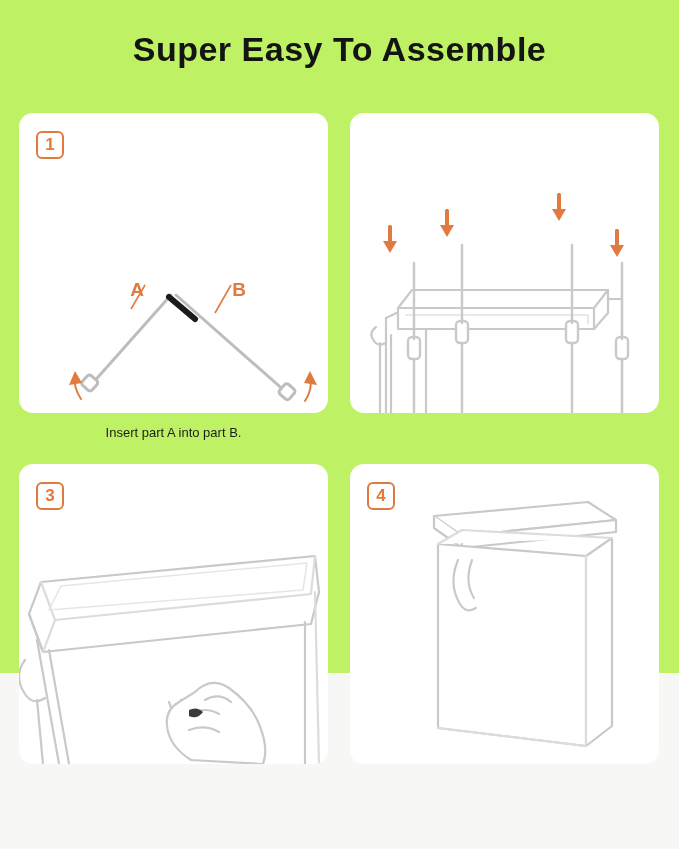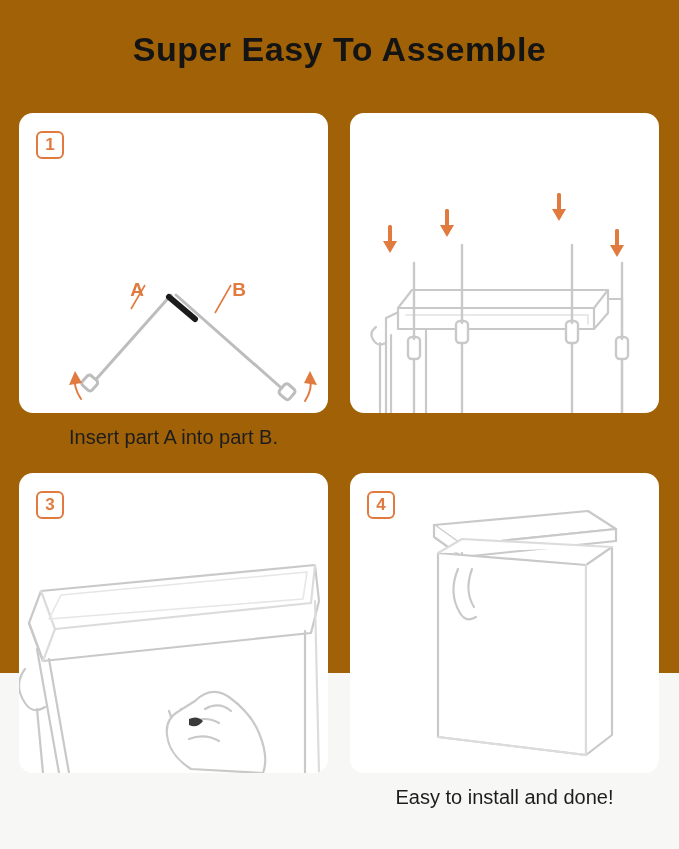--- a/index.html
+++ b/index.html
@@ -11,21 +11,21 @@
     width: 679px;
     height: 849px;
     font-family: "Liberation Sans", sans-serif;
     color: #1a1a1a;
     overflow: hidden;
   }
   .page {
     position: relative;
     width: 679px;
     height: 673px;
-    background: #a16207;
+    background: #bef264;
   }
   .title {
     position: absolute;
     top: 30px;
     left: 0;
     width: 679px;
     text-align: center;
     font-size: 34px;
     font-weight: bold;
     letter-spacing: 0.5px;
@@ -63,21 +63,21 @@
     font-size: 17px;
     font-weight: bold;
     display: flex;
     align-items: center;
     justify-content: center;
     box-sizing: border-box;
   }
   .caption {
     margin-top: 11px;
     text-align: center;
-    font-size: 20px;
+    font-size: 13px;
     line-height: 1.35;
     color: #1d1d1d;
     white-space: pre-line;
   }
   .svgwrap {
     position: absolute;
     inset: 0;
   }
   svg { display: block; }
 </style>
@@ -258,17 +258,16 @@
               <path d="M88 264 L236 282" stroke="#dcdcdc"></path>
 
               <path d="M108 96 q-10 24 2 44 q6 10 16 4"></path>
               <path d="M122 96 q-8 22 2 38"></path>
 
               <path d="M236 92 L236 282" stroke="#dcdcdc"></path>
             </g>
           </svg>
         </div>
       </div>
-      <div class="caption">Easy to install and done!</div>
     </div>
 
   </div>
 </div>
 
 </body></html>

